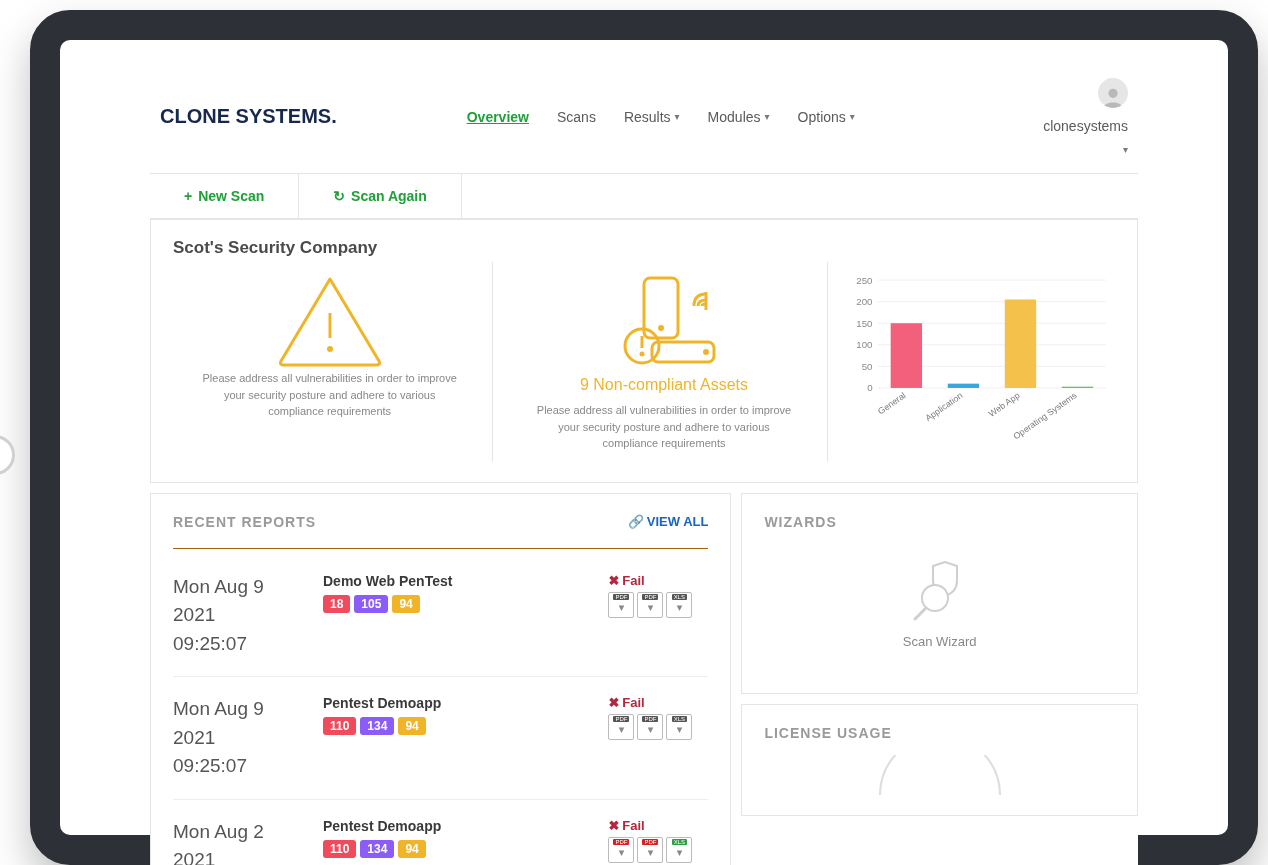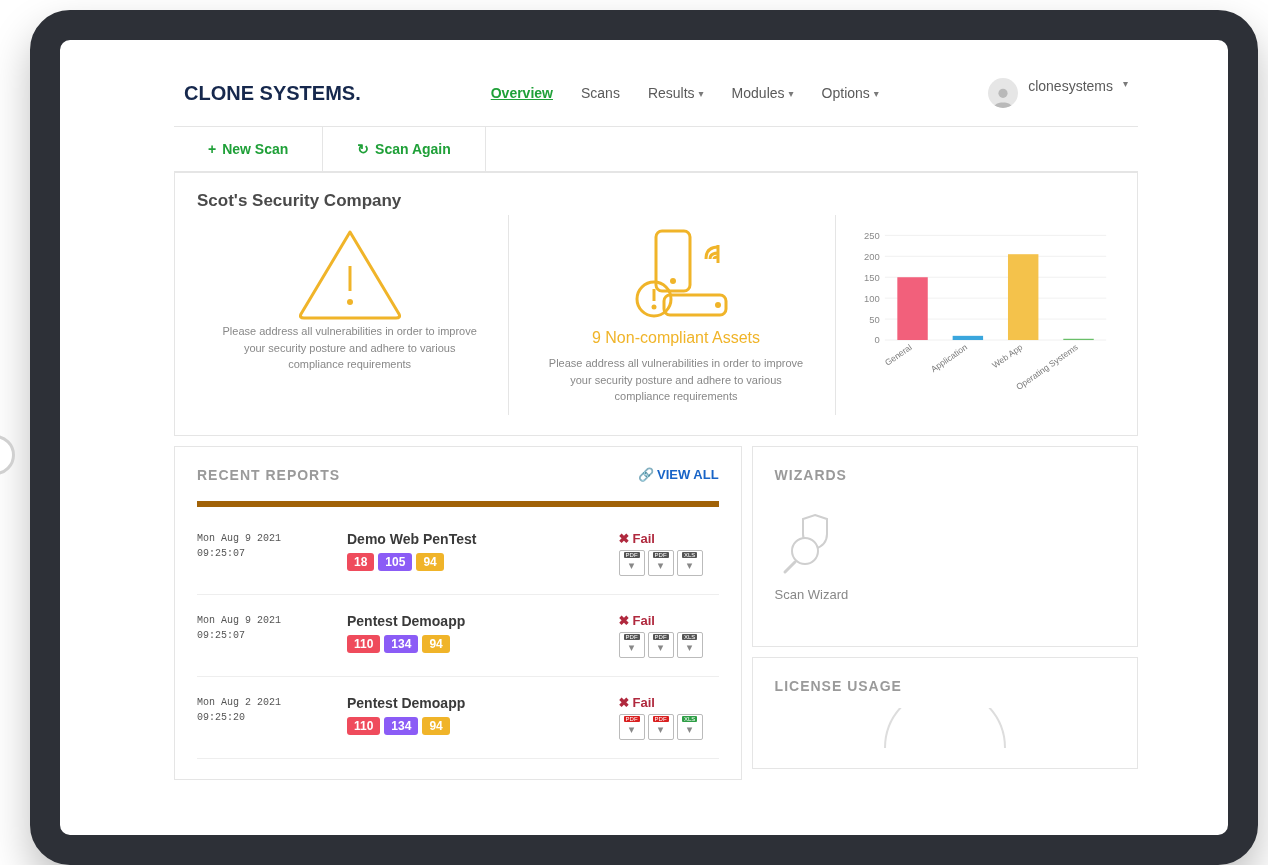--- a/index.html
+++ b/index.html
@@ -13,21 +13,21 @@
 }
 .tablet-frame {
   position: absolute;
   top: 10px;
   left: 30px;
   right: 10px;
   bottom: 0;
   background: #fff;
   border-radius: 40px;
   border: 30px solid #2d3037;
-  padding: 20px 90px 0 114px;
+  padding: 20px 90px 0 90px;
   box-shadow: 0 20px 40px rgba(0,0,0,0.25);
 }
 .home-button {
   position: absolute;
   left: -85px;
   top: 395px;
   width: 40px;
   height: 40px;
   border: 3px solid #d0d0d0;
   border-radius: 50%;
@@ -58,24 +58,25 @@
   margin-left: 130px;
   font-size: 14px;
   color: #5a5a5a;
 }
 .nav-item { cursor: pointer; display: flex; align-items: center; gap:4px;}
 .nav-item.active { color: #1fa038; font-weight: bold; text-decoration: underline; }
 .caret-down { font-size: 10px; color:#7a7a7a; }
 .user-area {
   margin-left: auto;
   display: flex;
-  align-items: flex-start;
+  align-items: flex-end;
   gap: 10px;
   font-size: 14px;
   color: #5a5a5a;
+  flex-direction: column;
 }
 .avatar {
   width: 30px; height: 30px; border-radius: 50%;
   background: #e6e6e6;
   display:flex; align-items:flex-end; justify-content:center;
   overflow:hidden;
 }
 .avatar svg { width: 22px; height: 22px; fill:#b9b9b9;}
 .action-bar {
   display: flex;
@@ -137,21 +138,21 @@
 .panel {
   border: 1px solid #e5e5e5;
   padding: 20px 22px;
 }
 .reports-panel { flex: 1.35; }
 .side-col { flex: 1; display:flex; flex-direction:column; gap:10px;}
 .panel-header {
   display: flex;
   justify-content: space-between;
   align-items: center;
-  border-bottom: 6px solid #a16207;
+  border-bottom: 1px solid #a16207;
   padding-bottom: 18px;
   margin-bottom: 6px;
 }
 .panel-title {
   font-size: 14px;
   font-weight: bold;
   letter-spacing: 1px;
   color: #9a9a9a;
 }
 .view-all {
@@ -160,21 +161,21 @@
   font-size: 13px;
   display:flex; align-items:center; gap:2px;
   cursor:pointer;
 }
 .report-row {
   display: flex;
   padding: 18px 0;
   border-bottom: 1px solid #eee;
   gap: 20px;
 }
-.report-date { width: 130px; font-size: 10px; color:#555; line-height:1.5;font-family:Liberation Mono, monospace;}
+.report-date { width: 130px; font-size: 19px; color:#555; line-height:1.5;}
 .report-main { flex: 1; }
 .report-name { font-weight: bold; color: #3a3a3a; font-size: 14px; margin-bottom: 6px;}
 .badges { display: flex; gap: 4px; }
 .badge {
   padding: 2px 7px;
   border-radius: 3px;
   font-size: 12px;
   color: #fff;
   font-weight:bold;
 }
@@ -198,21 +199,21 @@
   position:relative;
 }
 .file-icon .label {
   background: #555; color:#fff; padding:0 2px; font-size:6px; border-radius:1px;
   margin-top:1px;
 }
 .file-icon.pdf-red .label { background:#d92020;}
 .file-icon.xls-green .label { background:#2e9e46;}
 .file-glyph { font-size:11px; color:#888; line-height:1; margin-top:2px;}
 .wizard-body {
-  display:flex; flex-direction:column; 
+  display:flex; flex-direction:column; align-items:center;
   padding: 20px 0 24px 0;
 }
 .wizard-icon { width:70px; height:70px; }
 .wizard-label { margin-top:10px; color:#888; font-size:13px;}
 .license-panel {}
 .chart-tick { font-size: 11px; fill: #8a8a8a; }
 .chart-label { font-size: 10px; fill: #7a7a7a;}
 .tri-icon { stroke:#f0b429; stroke-width:3; fill:none; stroke-linejoin:round;}
 .yellow-stroke { stroke:#f0b429; fill:none; stroke-width:3; }
 .gauge-arc { stroke:#ddd; fill:none; stroke-width:2;}

